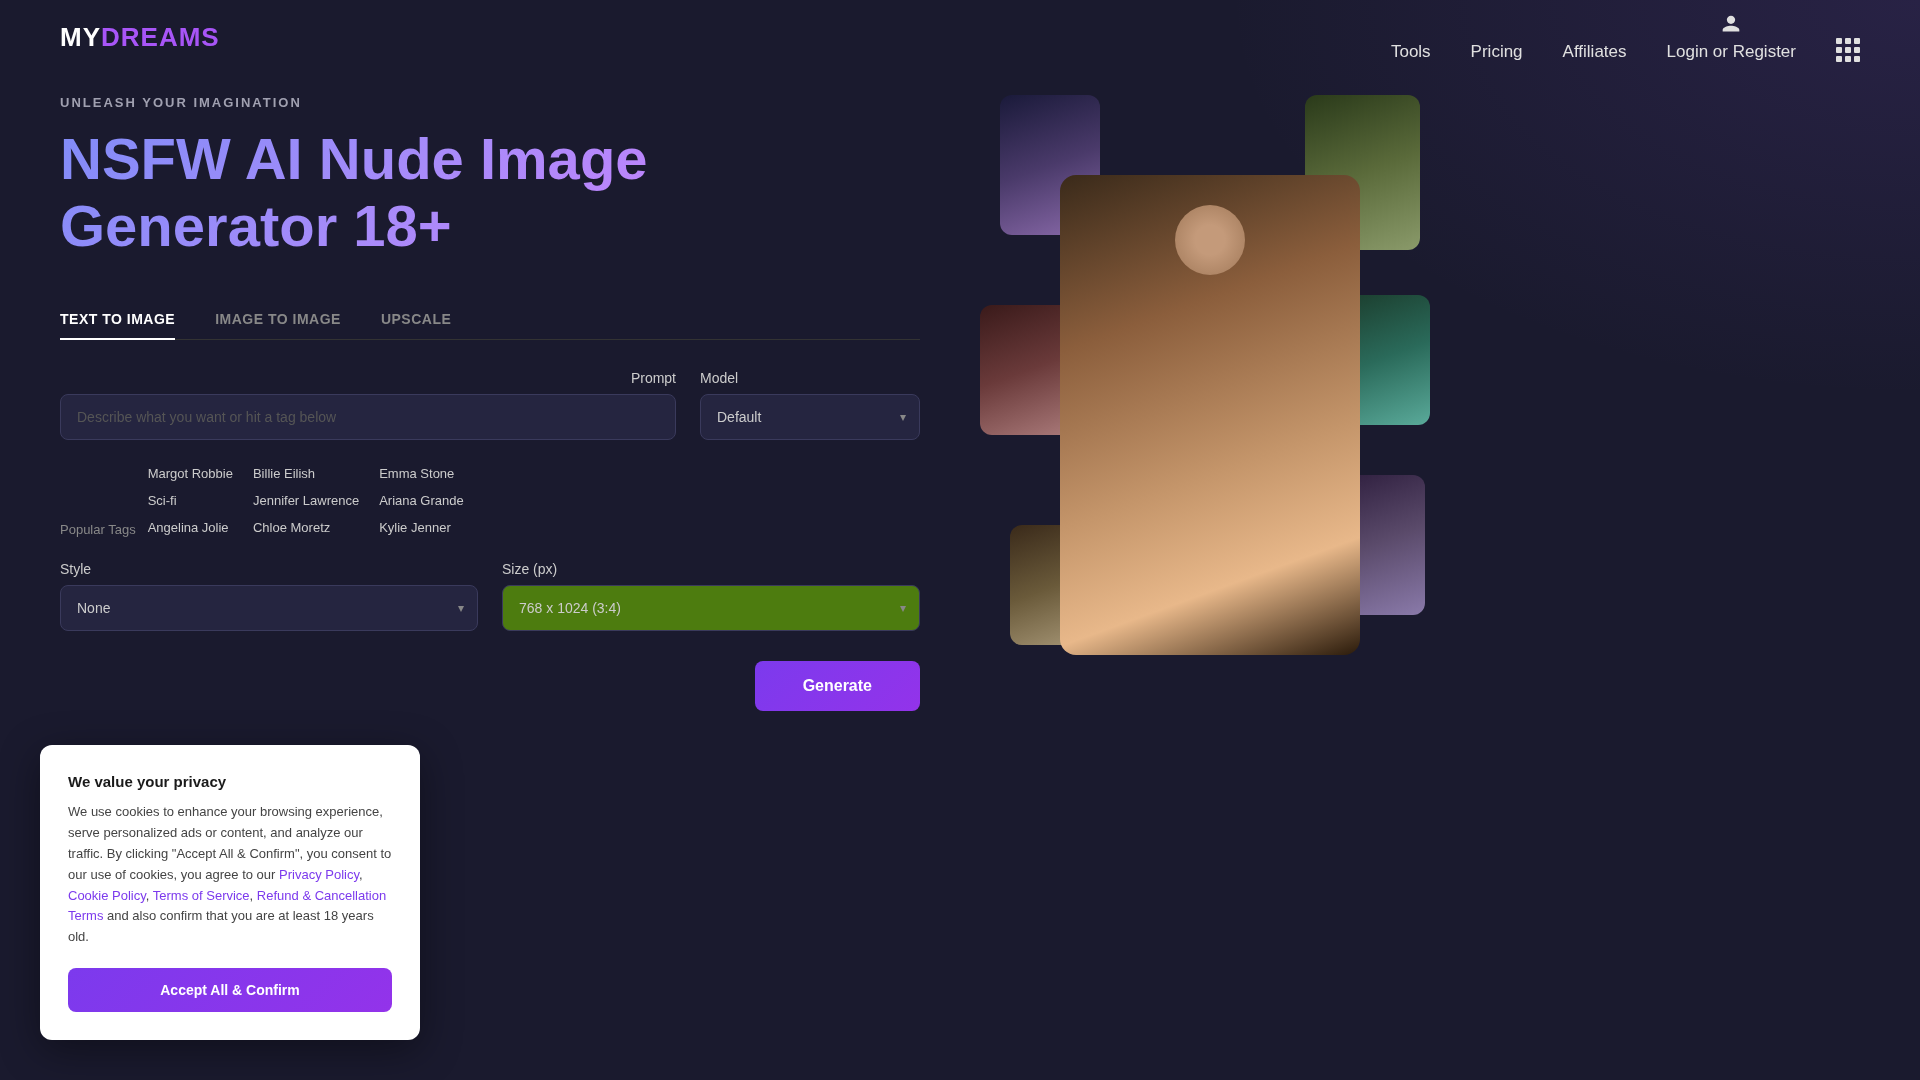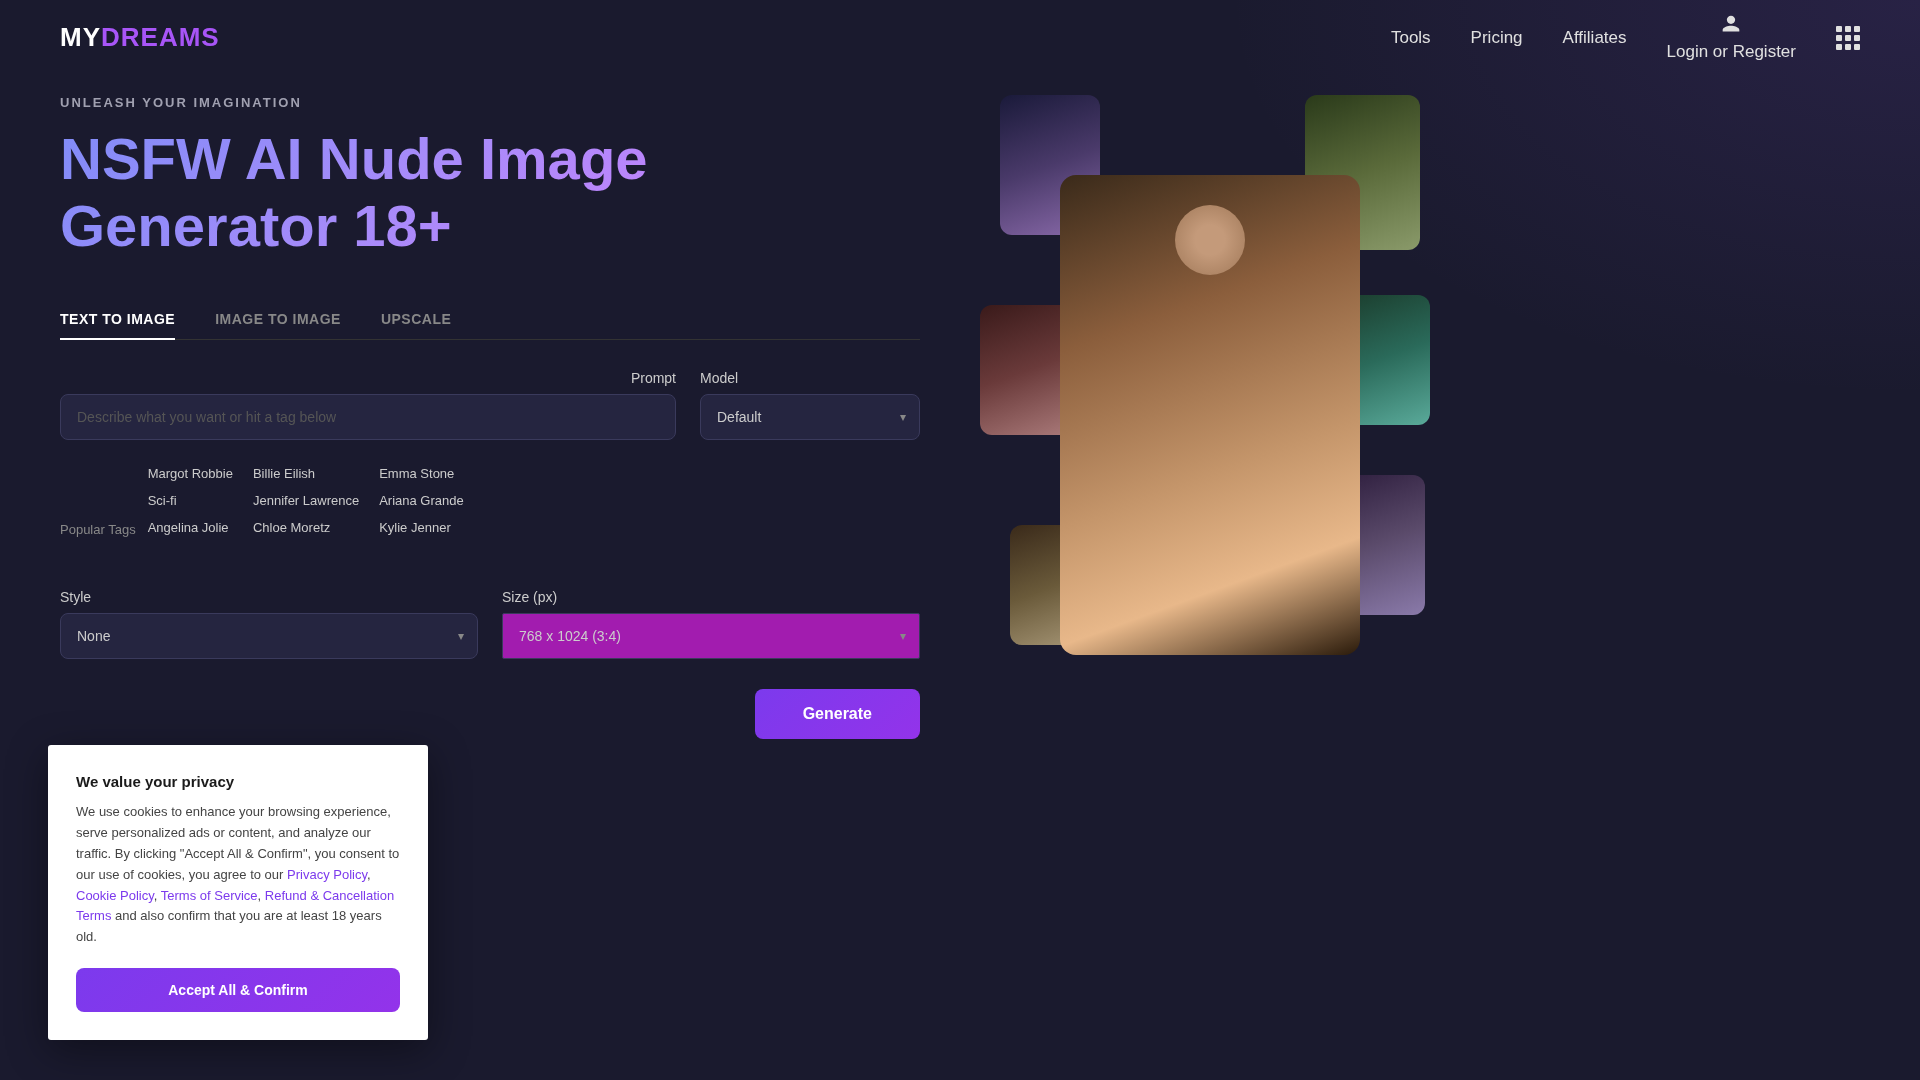--- a/index.html
+++ b/index.html
@@ -36,21 +36,21 @@
     .logo {
       font-size: 26px;
       font-weight: 700;
       letter-spacing: 1px;
     }
     .logo-my { color: #fff; }
     .logo-dreams { color: #a855f7; }
 
     .nav-links {
       display: flex;
-      align-items: center;
+      align-items: flex-end;
       gap: 40px;
     }
     .nav-link {
       color: #e0e0e0;
       font-size: 17px;
       cursor: pointer;
       text-decoration: none;
     }
 
     .nav-login {
@@ -221,21 +221,21 @@
       cursor: pointer;
       padding: 2px 0;
     }
 
     
     .form-row-3 {
       display: flex;
       gap: 24px;
       margin-bottom: 30px;
     }
-    .form-group-half { flex: 1; margin-top: 28px; }
+    .form-group-half { flex: 1; }
 
     
     .generate-btn {
       background: linear-gradient(135deg, #7c3aed, #9333ea);
       border: none;
       border-radius: 8px;
       padding: 16px 48px;
       color: #fff;
       font-size: 16px;
       font-weight: 600;
@@ -315,24 +315,24 @@
       transform: translateX(-50%);
       width: 70px; height: 70px;
       background: radial-gradient(circle, #c49a7a 30%, #a07858 100%);
       border-radius: 50%;
     }
 
     
     .cookie-banner {
       position: absolute;
       bottom: 40px;
-      left: 48px;
+      left: 40px;
       width: 380px;
       background: #fff;
-      border-radius: 3px;
+      border-radius: 12px;
       padding: 28px;
       z-index: 100;
       box-shadow: 0 10px 40px rgba(0,0,0,0.4);
     }
     .cookie-title {
       font-size: 15px;
       font-weight: 700;
       color: #1a1a1a;
       margin-bottom: 12px;
     }
@@ -436,21 +436,21 @@
       <div class="form-group form-group-half">
         <label class="form-label">Style</label>
         <div class="select-wrapper">
           <select style="width:100%; background:#252540; border:1px solid #3a3a5c; border-radius:8px; padding:14px 40px 14px 16px; color:#ccc; font-size:14px; outline:none; cursor:pointer;"><option>None</option><option>Photorealistic</option><option>Anime</option><option>Oil Painting</option><option>Watercolor</option></select>
           <span class="select-chevron">▾</span>
         </div>
       </div>
       <div class="form-group form-group-half">
         <label class="form-label">Size (px)</label>
         <div class="select-wrapper">
-          <select style="width:100%; background:#a21caf; border:1px solid #3a3a5c; border-radius:2px; padding:14px 40px 14px 16px; color:#ccc; font-size:14px; outline:none; cursor:pointer;"><option>512 x 512 (1:1)</option><option selected="">768 x 1024 (3:4)</option><option>1024 x 768 (4:3)</option><option>1024 x 1024 (1:1)</option></select>
+          <select style="width:100%; background:#4d7c0f; border:1px solid #3a3a5c; border-radius:8px; padding:14px 40px 14px 16px; color:#ccc; font-size:14px; outline:none; cursor:pointer;"><option>512 x 512 (1:1)</option><option selected="">768 x 1024 (3:4)</option><option>1024 x 768 (4:3)</option><option>1024 x 1024 (1:1)</option></select>
           <span class="select-chevron">▾</span>
         </div>
       </div>
     </div>
 
     <div style="display:flex; justify-content:flex-end;">
       <button class="generate-btn">Generate</button>
     </div>
   </div>
 

